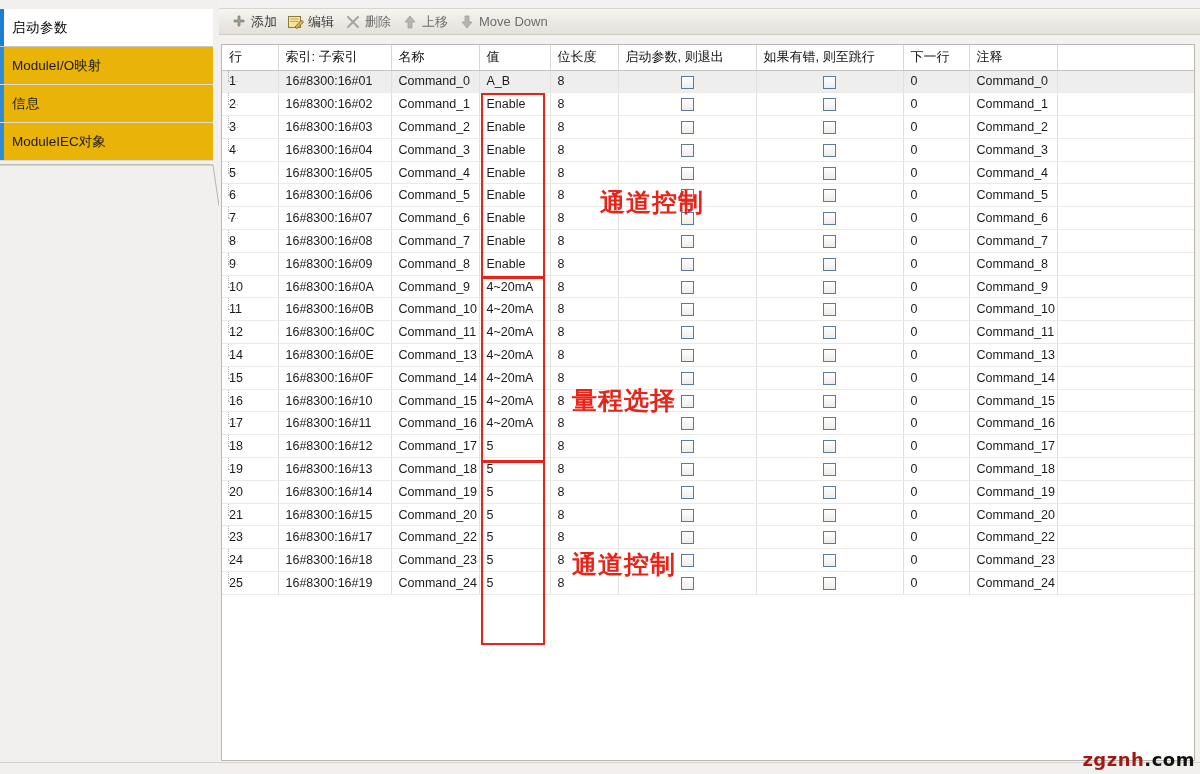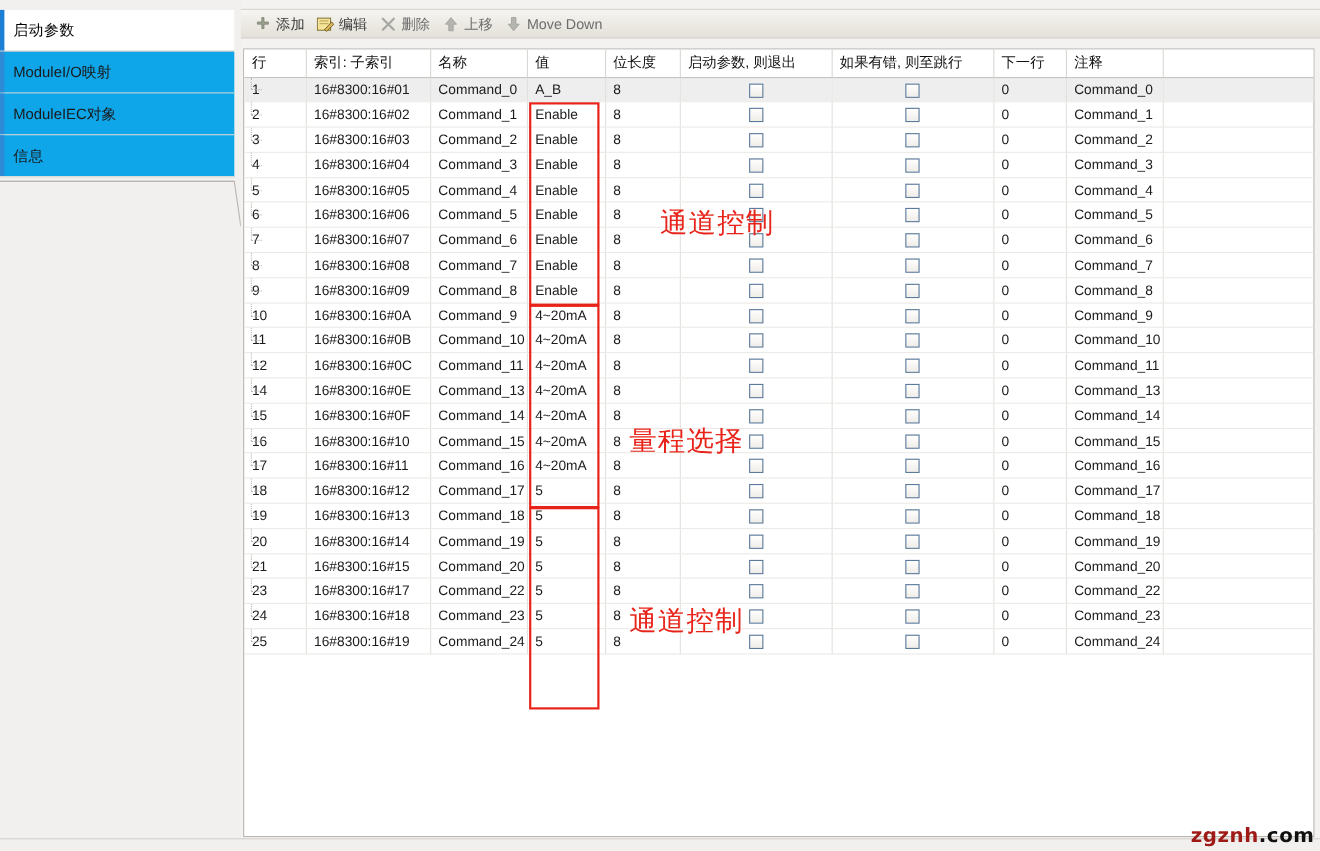--- a/index.html
+++ b/index.html
@@ -31,21 +31,21 @@
     width: 213px;
   }
   .tab {
     position: relative;
     height: 38px;
     display: flex;
     align-items: center;
     padding-left: 12px;
     font-size: 13.5px;
     color: #1a1a1a;
-    background: #0ea5e9;
+    background: #eab308;
     border-bottom: 1px solid #dedad4;
     cursor: default;
     white-space: nowrap;
   }
   .tab .accent {
     position: absolute;
     left: 0; top: 0; bottom: 0;
     width: 4px;
     background: #2e8bd6;
   }
@@ -188,21 +188,21 @@
   
   .anno-box {
     position: absolute;
     border: 2px solid #e8231a;
     pointer-events: none;
   }
   .anno-text {
     position: absolute;
     color: #e8231a;
     font-size: 25px;
-    font-weight: normal;
+    font-weight: bold;
     letter-spacing: 1px;
     white-space: nowrap;
     pointer-events: none;
     font-family: "DejaVu Sans", "Liberation Sans", sans-serif;
   }
 
   
   #watermark {
     position: absolute;
     right: 5px; bottom: 4px;
@@ -236,26 +236,26 @@
         <span class="label-cn">启动参数</span>
       </div>
 
       <div class="tab">
         <span class="accent"></span>
         <span class="label-mixed">ModuleI/O映射</span>
       </div>
 
       <div class="tab">
         <span class="accent"></span>
-        <span class="label-mixed">ModuleIEC对象</span>
+        <span class="label-cn">信息</span>
       </div>
 
       <div class="tab">
         <span class="accent"></span>
-        <span class="label-cn">信息</span>
+        <span class="label-mixed">ModuleIEC对象</span>
       </div>
     </div>
 
     <div id="sidebar-skew">
       <svg width="219" height="48" viewBox="0 0 219 48">
         <path d="M0 2 L213 2 L213 3 L0 3 Z" fill="#c9c5bf"></path>
         <path d="M0 3 L213 3 L219 44 L0 44 Z" fill="#f1f0ee"></path>
         <path d="M0 3 L213 3 L219 44" fill="none" stroke="#b8b4ae" stroke-width="1"></path>
       </svg>
     </div>

